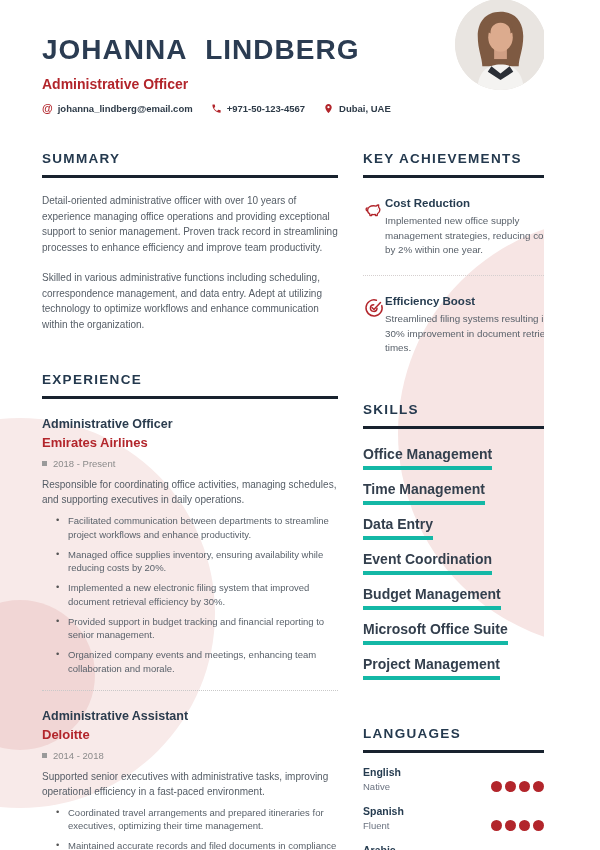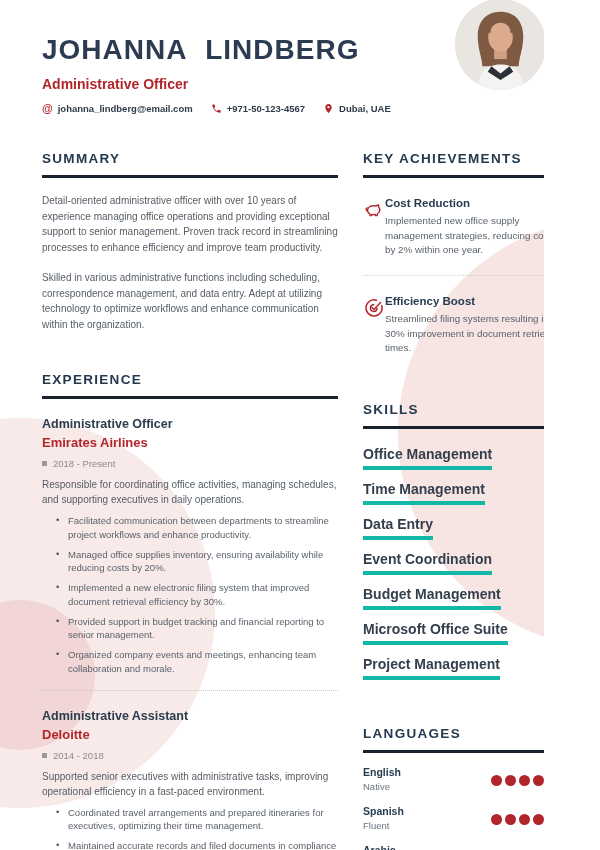--- a/index.html
+++ b/index.html
@@ -63,21 +63,21 @@
   .achv-desc { margin-top:5px; font-size:9.8px; line-height:1.5; color:#5a626b; }
   .achv-divider { border-top:1px dotted #d5cfcf; margin:17px 0 0 0; }
 
   
   .skills-section { margin-top:46px; }
   .skill-list { margin-top:17px; display:flex; flex-wrap:wrap; column-gap:12px; row-gap:11px; }
   .skill { font-size:14px; font-weight:bold; color:#333f4d; border-bottom:4px solid #14b8a6; padding-bottom:4px; }
 
   
   .languages-section { margin-top:46px; }
-  .lang-row { margin-top:13px; display:flex; justify-content:space-between; align-items:center; }
+  .lang-row { margin-top:13px; display:flex; justify-content:space-between; align-items:flex-end; }
   .lang-name { font-size:10.5px; font-weight:bold; color:#263c50; }
   .lang-level { margin-top:3px; font-size:9.5px; color:#6b7380; }
   .lang-dots { display:flex; gap:3px; margin-top:2px; }
   .dot { width:11px; height:11px; border-radius:50%; }
   .dot.filled { background:#b2252b; }
   .dot.empty { background:#e3e1e1; }
 </style>
 </head>
 <body>
 

